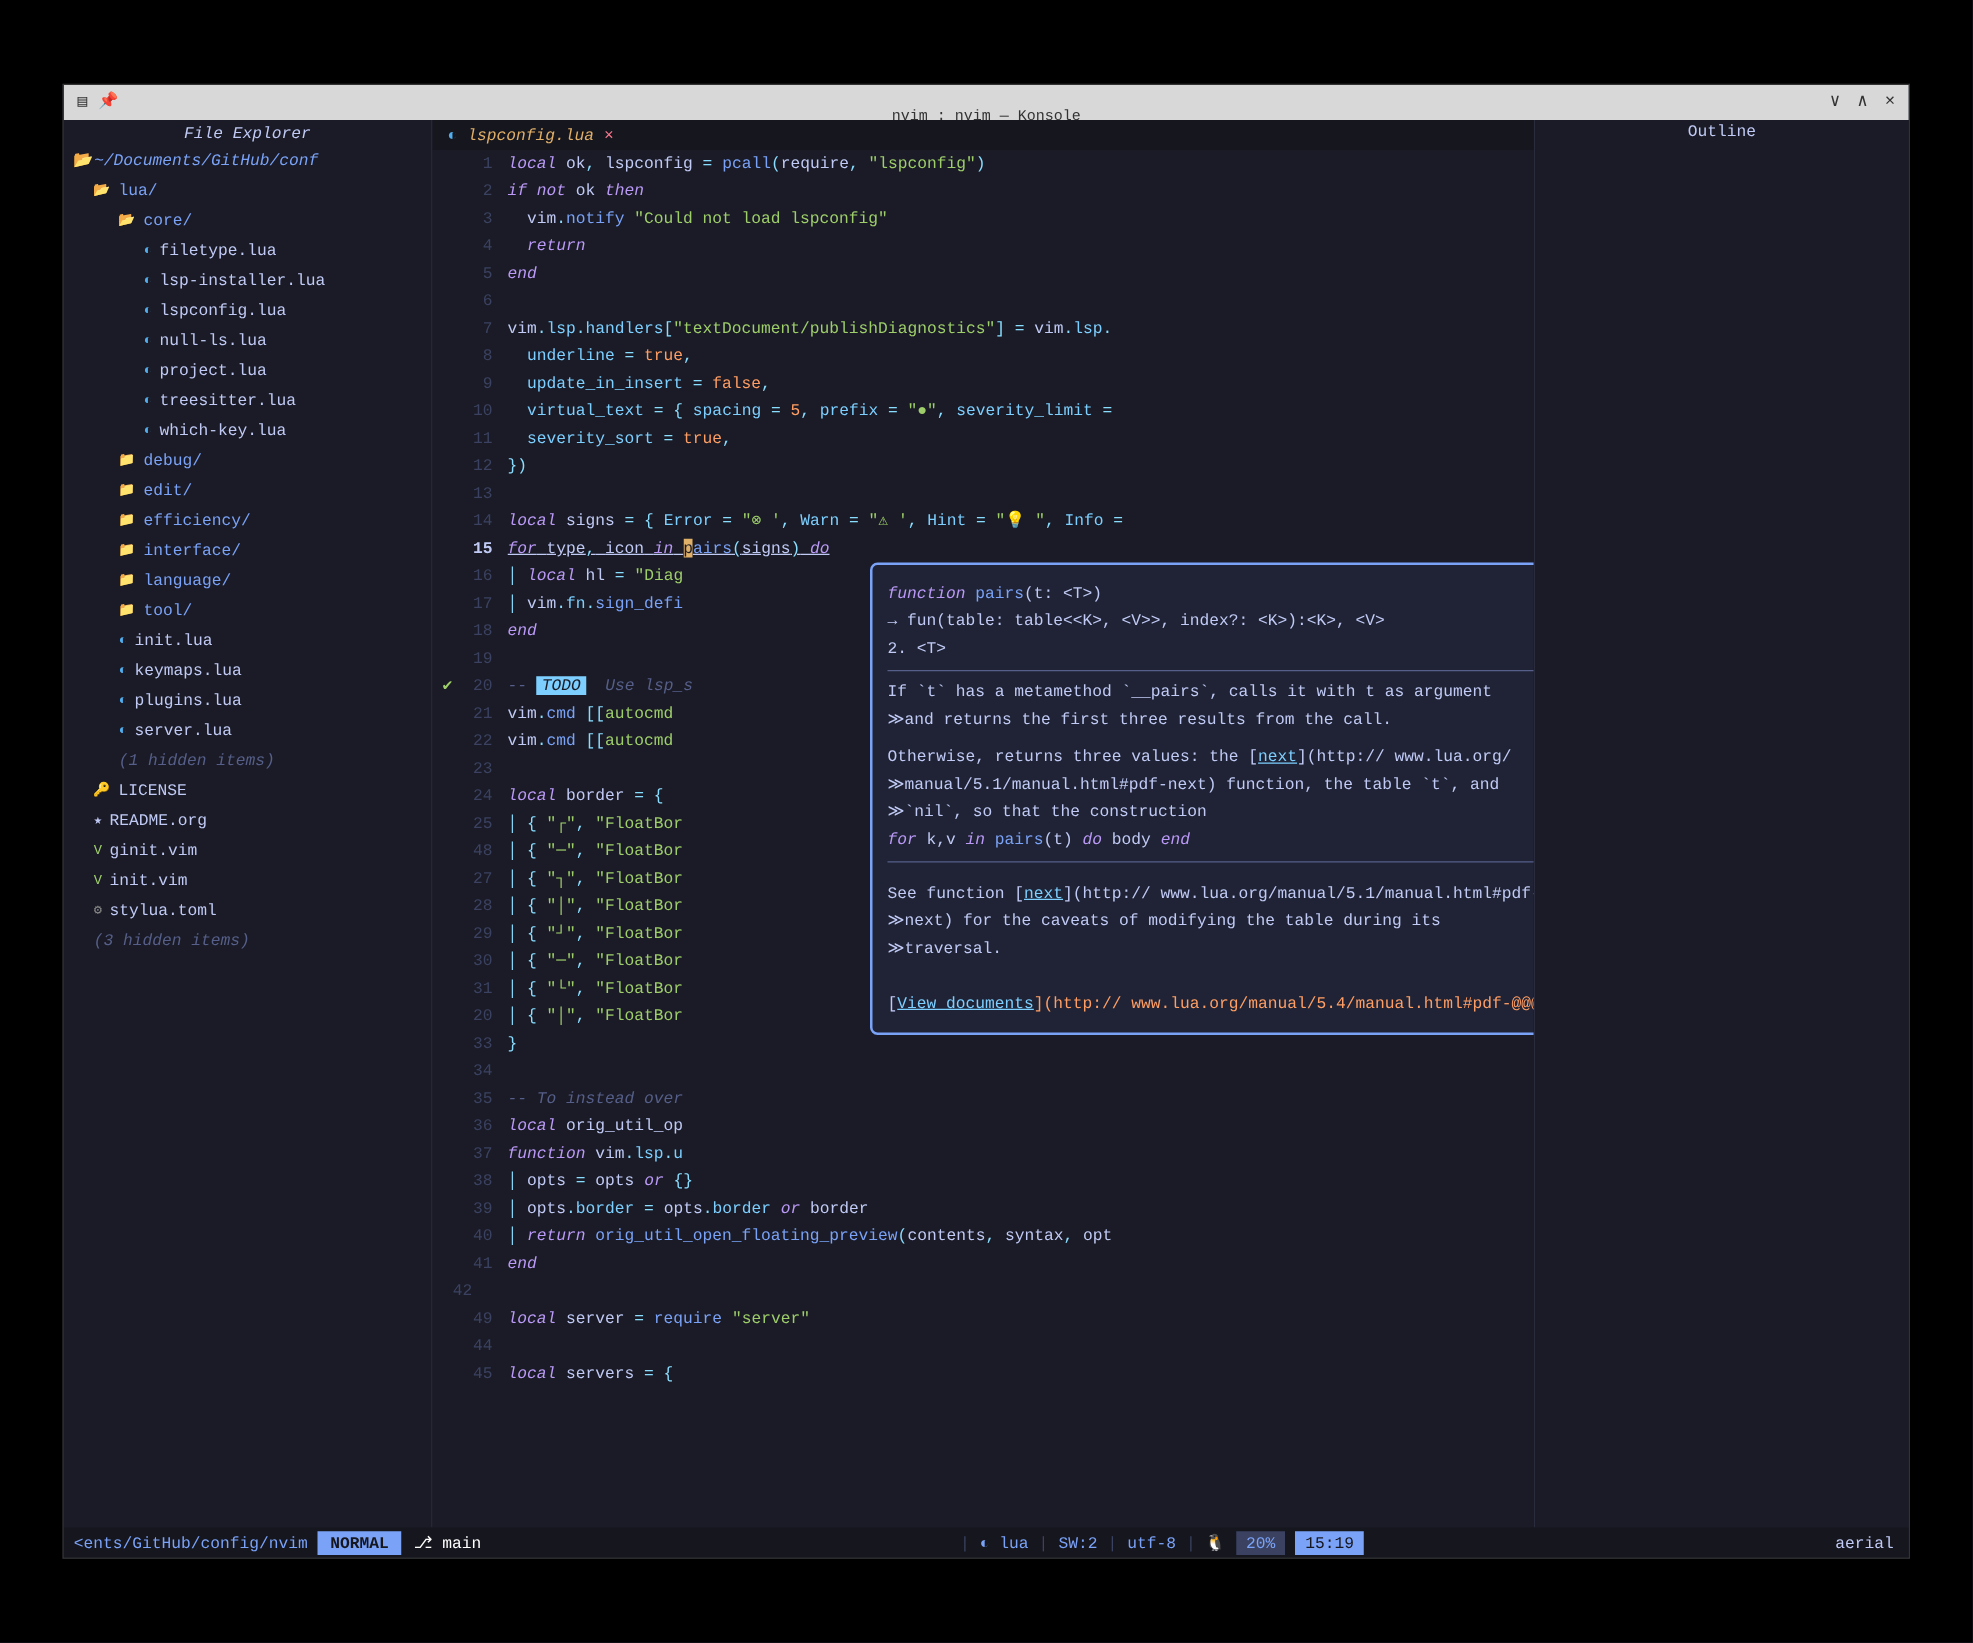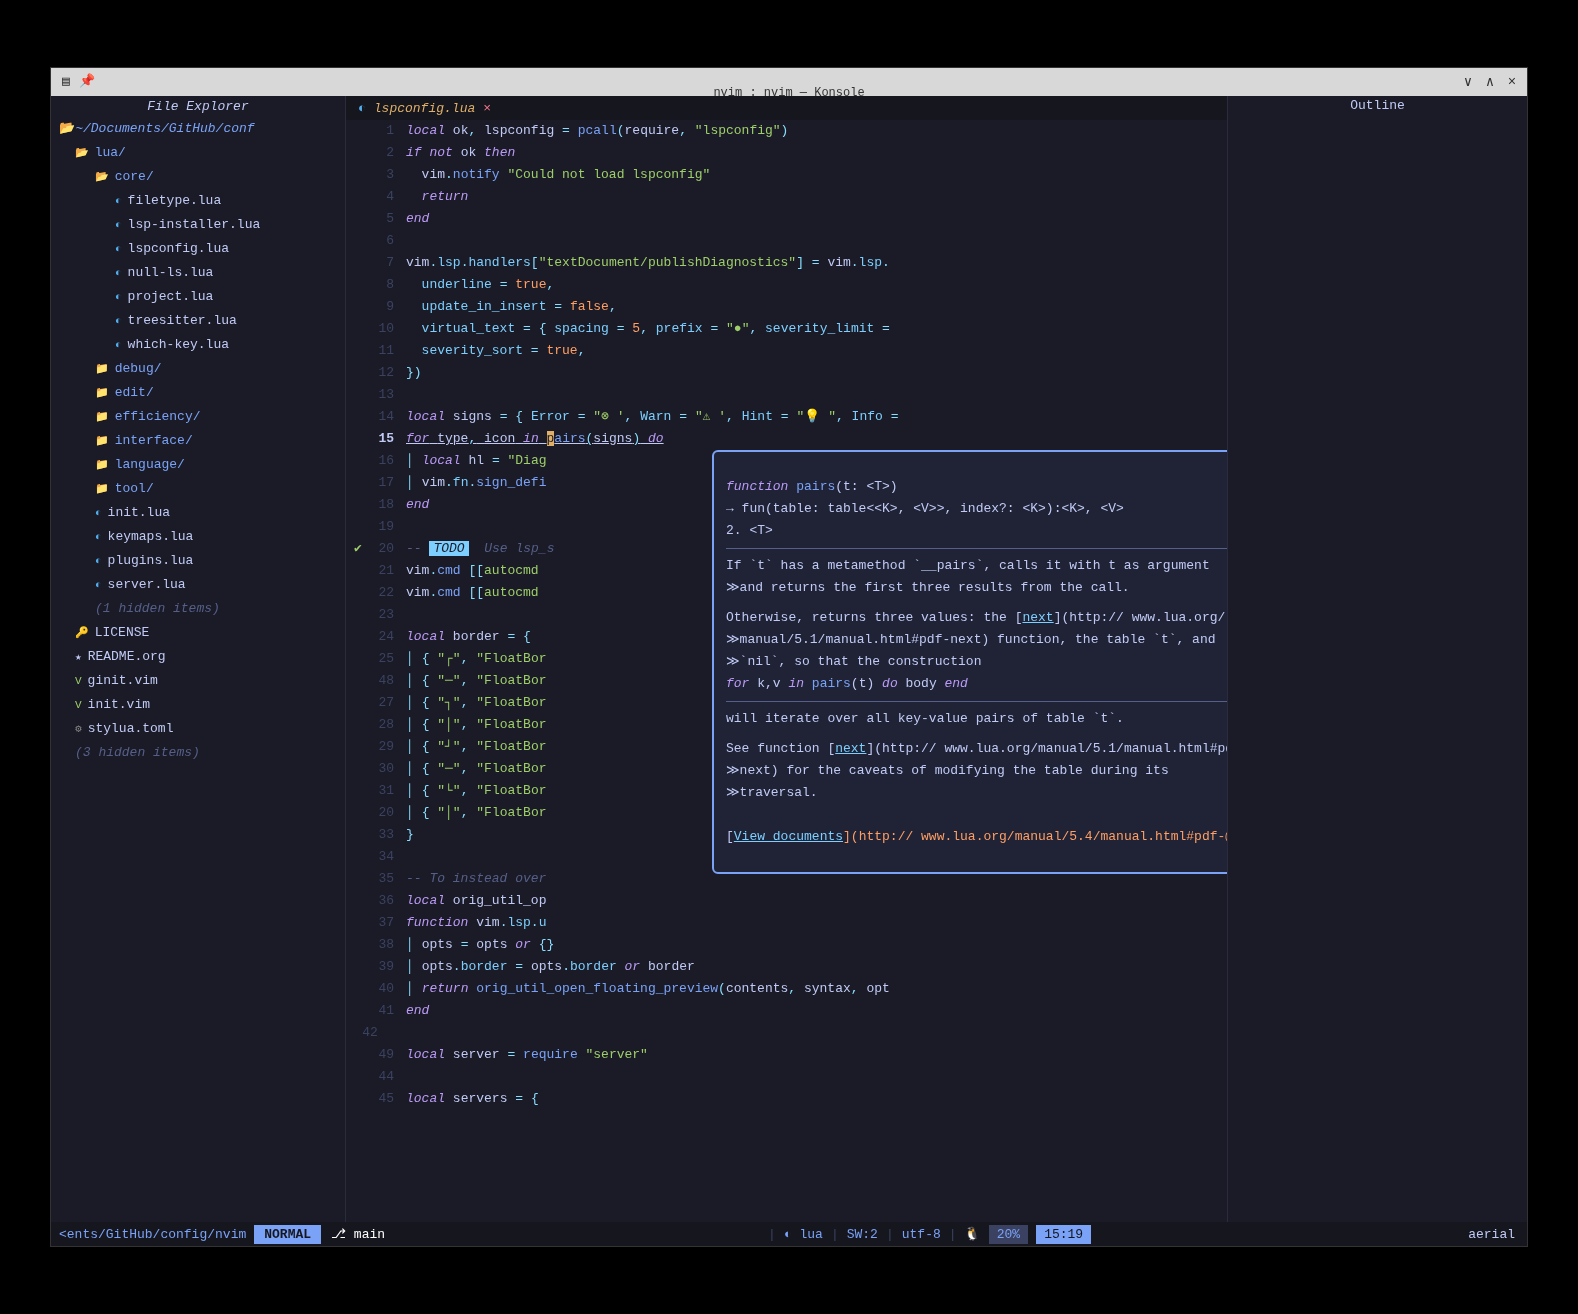--- a/index.html
+++ b/index.html
@@ -133,27 +133,27 @@
 .op { color: #89ddff; }
 .comment { color: #565f89; font-style: italic; }
 .const { color: #ff9e64; }
 .var { color: #c0caf5; }
 .field { color: #7dcfff; }
 .todo-chip { background: #7dcfff; color: #1a1b26; padding: 0 4px; font-style: italic; }
 .cursor-hl { background: #e0af68; color: #1a1b26; }
 .underline { text-decoration: underline; }
 .hover-popup {
   position: absolute;
-  left: 366px;
+  left: 350px;
   top: 330px;
   width: 808px;
   background: #1f2335;
   border: 2px solid #7aa2f7;
   border-radius: 6px;
-  padding: 24px 12px;
+  padding: 12px 12px;
   line-height: 22px;
   color: #c0caf5;
 }
 .hover-popup hr { border: none; border-top: 1px solid #565f89; margin: 6px 0; }
 .hover-popup .link { color: #7dcfff; text-decoration: underline; }
 .outline {
   width: 300px;
   background: #1a1b26;
   border-left: 1px solid #2a2b3c;
 }
@@ -379,21 +379,20 @@
           <div> 2. &lt;T&gt;</div>
           <hr>
           <div>If `t` has a metamethod `__pairs`, calls it with t as argument</div>
           <div>≫and returns the first three results from the call.</div>
           <div style="height:8px"></div>
           <div><span>Otherwise, returns three values: the [</span><span class="link">next</span><span>](http:// www.lua.org/</span></div>
           <div>≫manual/5.1/manual.html#pdf-next) function, the table `t`, and</div>
           <div>≫`nil`, so that the construction</div>
           <div><span class="kw">    for</span> k,v <span class="kw">in</span> <span class="fn">pairs</span>(t) <span class="kw">do</span> body <span class="kw">end</span></div>
           <hr>
-          <div>will iterate over all key-value pairs of table `t`.</div>
           <div style="height:8px"></div>
           <div><span>See function [</span><span class="link">next</span><span>](http:// www.lua.org/manual/5.1/manual.html#pdf-</span></div>
           <div>≫next) for the caveats of modifying the table during its</div>
           <div>≫traversal.</div>
           <div style="height:22px"></div>
           <div>[<span class="link">View documents</span><span style="color:#ff9e64">](http:// www.lua.org/manual/5.4/manual.html#pdf-@@@</span></div>
         </div>
       </div>
     </div>
 

